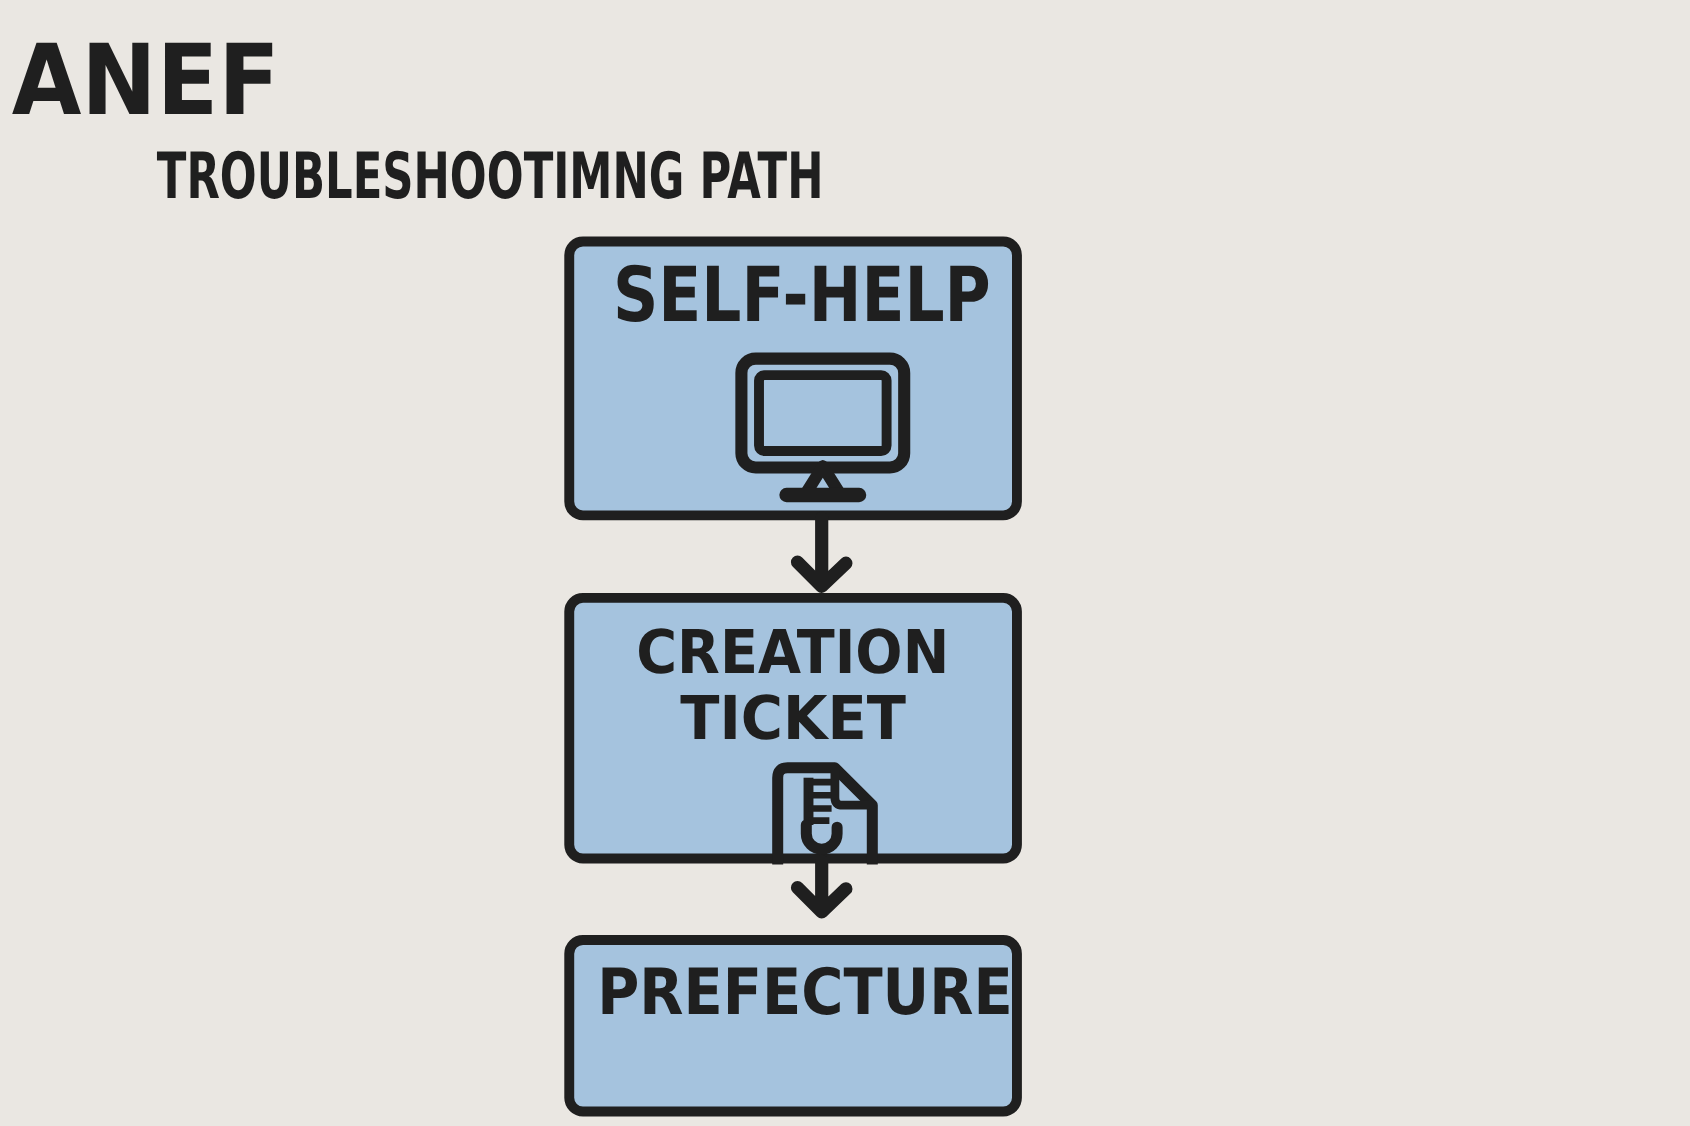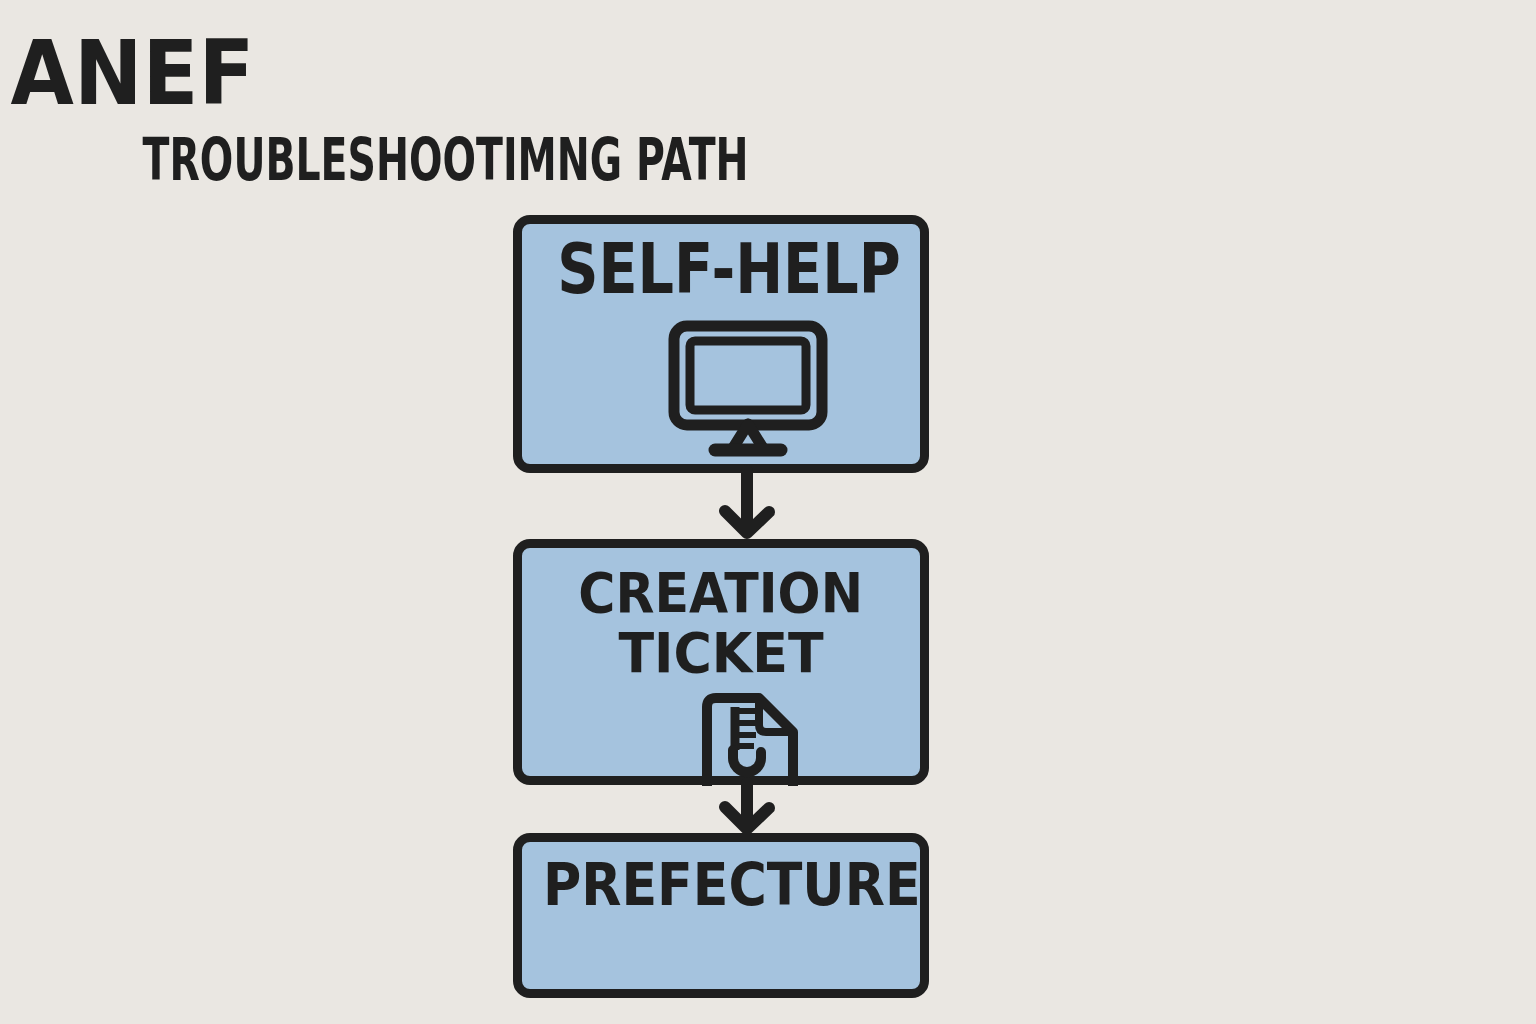--- a/index.html
+++ b/index.html
@@ -35,21 +35,21 @@
     position:absolute;
     left:513px;
     width:416px;
     background:var(--box-fill);
     border:9px solid var(--ink);
     border-radius:17px;
     text-align:center;
   }
   .box1{top:215px;height:258px;padding-top:11px;}
   .box2{top:539px;height:246px;padding-top:15px;}
-  .box3{top:833px;height:165px;padding-top:12px;}
+  .box3{top:850px;height:165px;padding-top:12px;}
   .box1 .label{font-size:69px;line-height:69px;}
   .box2 .label{font-size:55px;line-height:60px;}
   .box3 .label{font-size:58px;line-height:62px;}
 
   
   svg{display:block;color:var(--ink);}
   .icon-abs{position:absolute;overflow:visible;}
   .monitor{left:146px;top:96px;}
   .docicon{left:176px;top:142px;z-index:2;}
   .arrow{position:absolute;left:709px;overflow:visible;}

